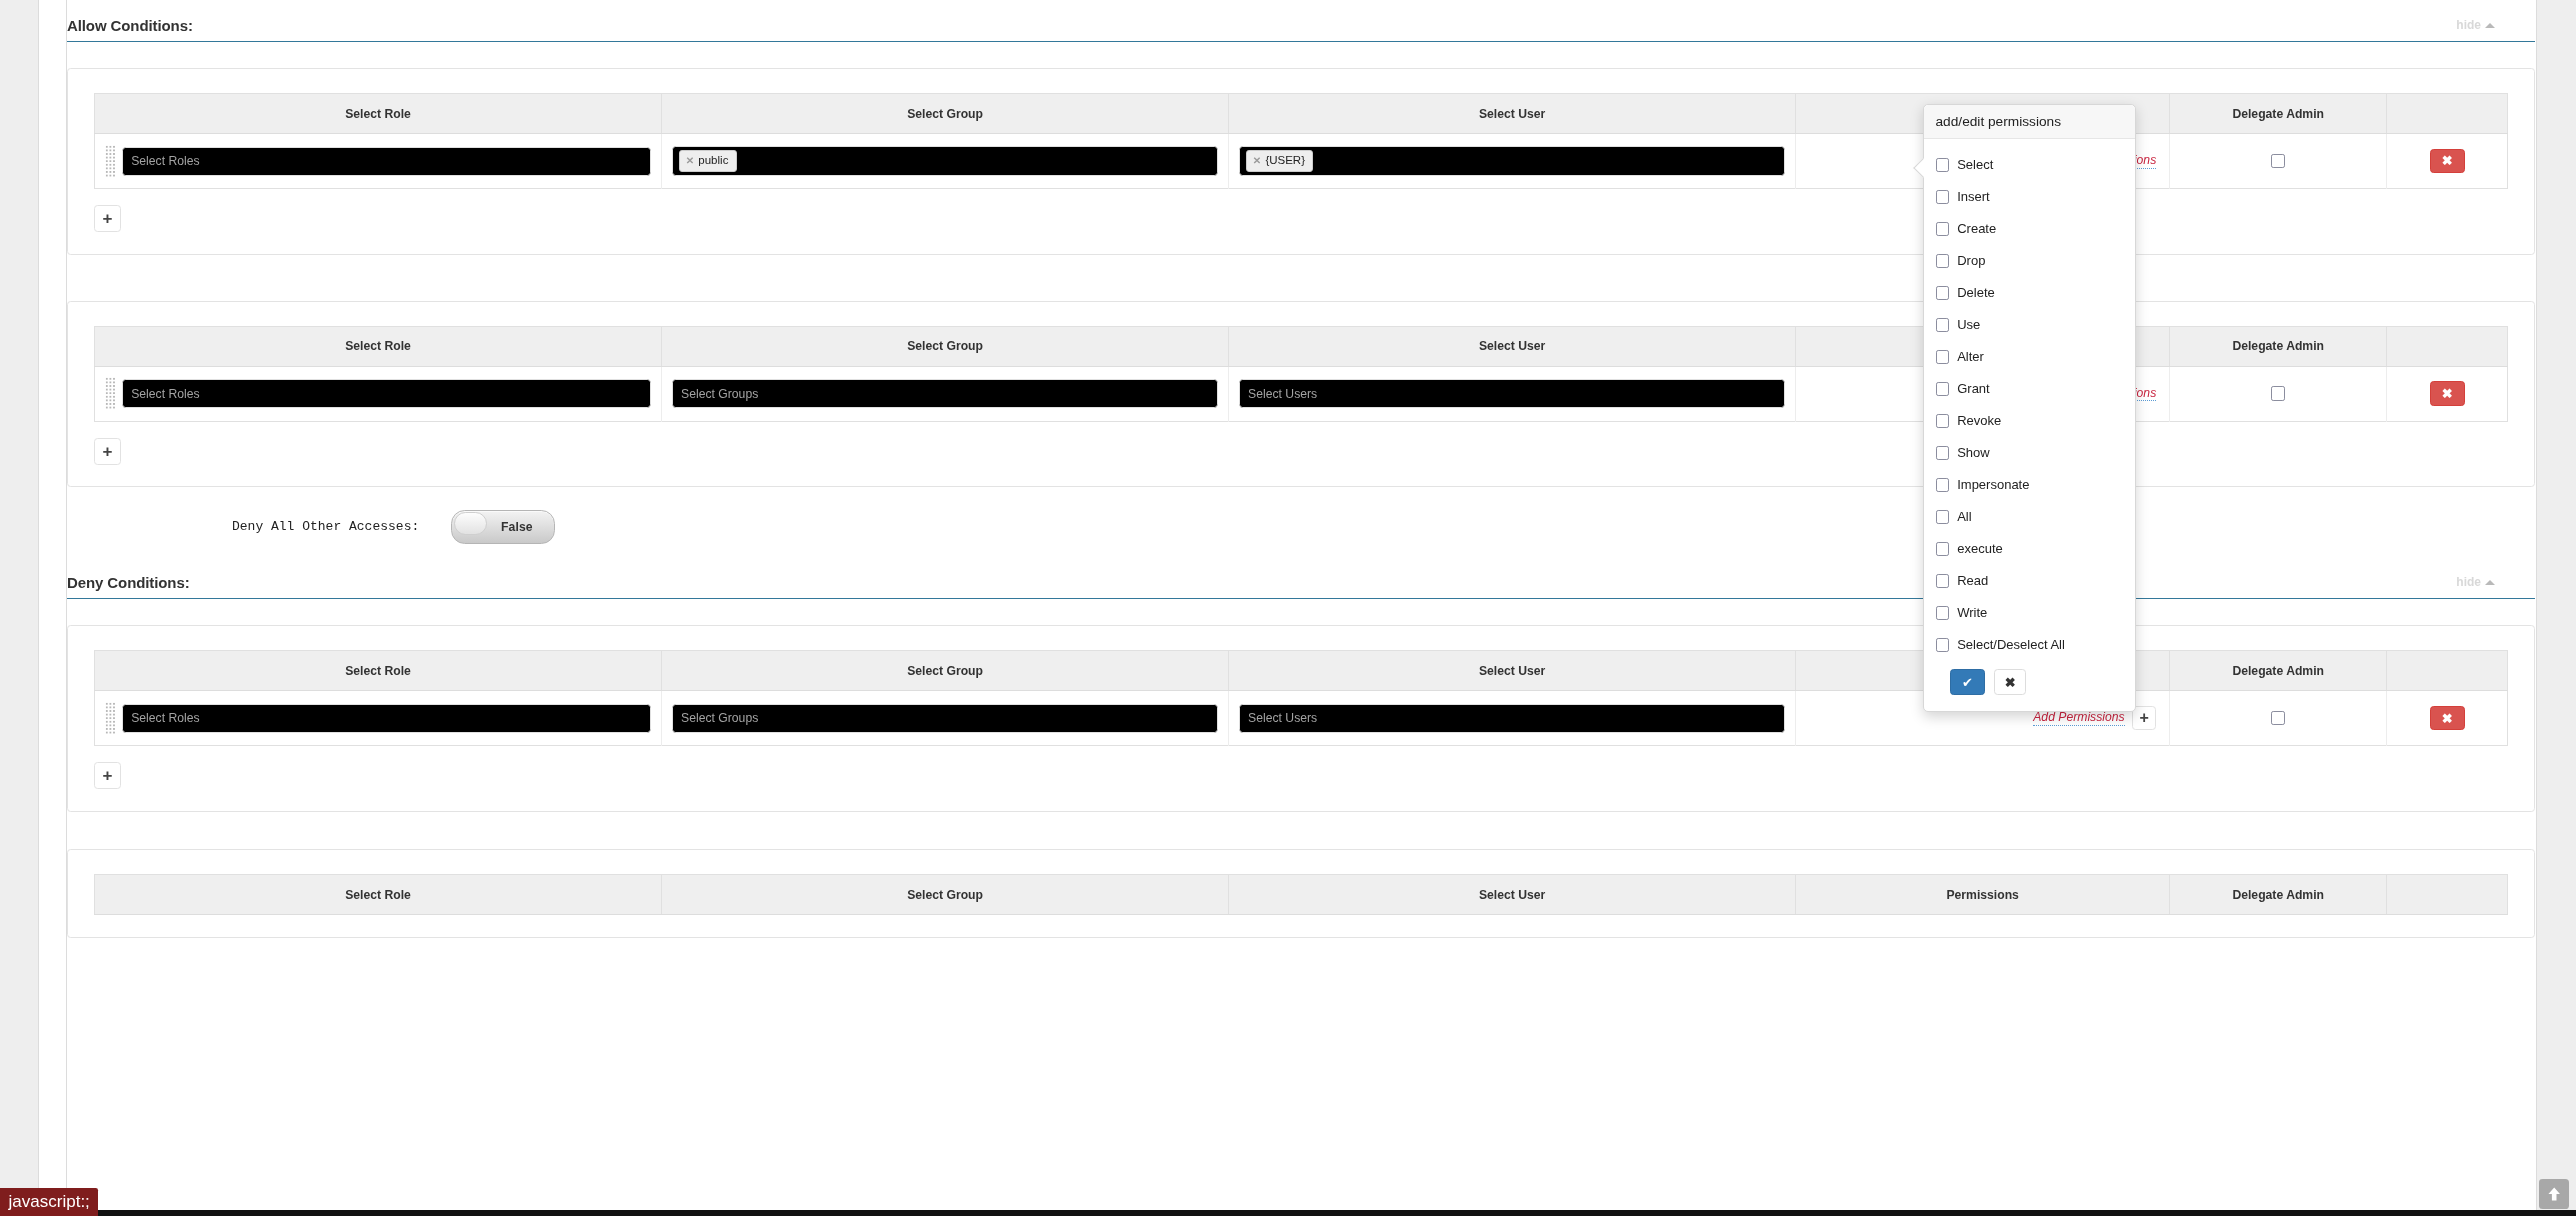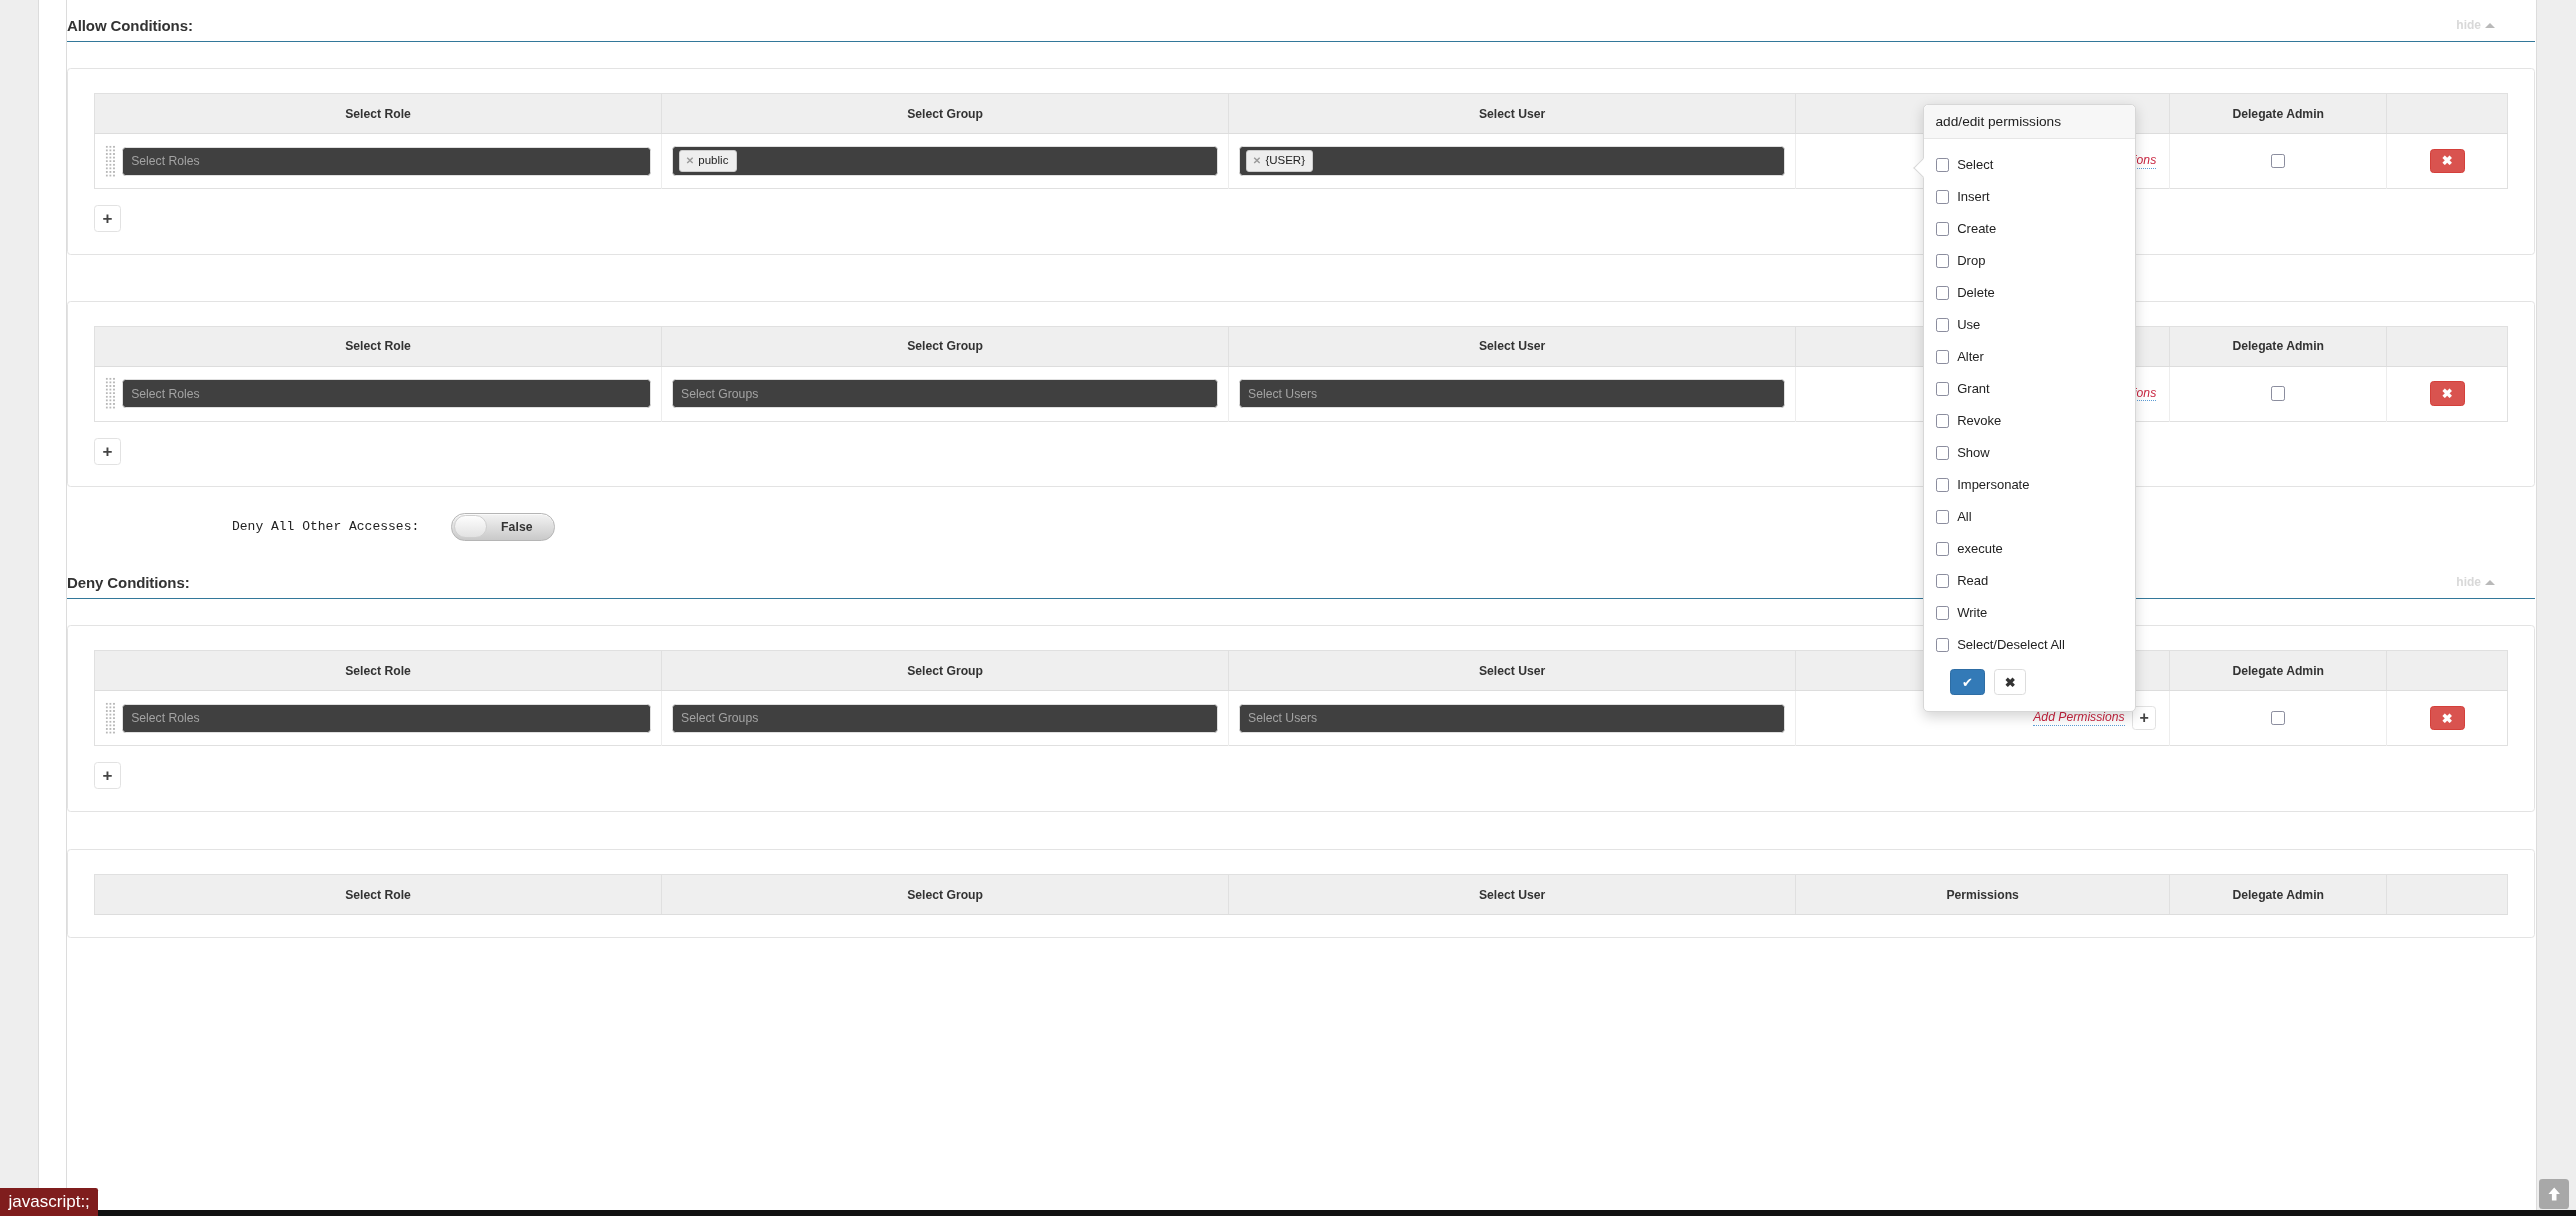--- a/index.html
+++ b/index.html
@@ -113,21 +113,21 @@
     background-position: 0 0;
     cursor: move;
     opacity: .95;
   }
 
   .tokenbox {
     flex: 1 1 auto;
     min-height: 29px;
     border: 0.7px solid #e0e0e0;
     border-radius: 3.6px;
-    background: #404040;
+    background: #000000;
     display: flex; align-items: center; flex-wrap: wrap;
     padding: 2.9px 5.8px;
     gap: 3.6px;
   }
   .tokenbox .ph {
     color: #a3a3a3; font-size: 12.2px; padding-left: 2.2px;
   }
   .token {
     display: inline-flex; align-items: center; gap: 4.3px;
     background: #eeeeee;
@@ -183,21 +183,21 @@
 
   
   .toggle-row {
     display: flex; align-items: center;
     height: 79px;
     padding-left: 165px;
     gap: 32px;
   }
   .toggle-label { font-size: 13px; color: #222222; font-family: Liberation Mono, monospace; }
   .switch {
-    width: 104px; height: 28px; border-radius: 13.7px;
+    width: 104px; height: 34px; border-radius: 13.7px;
     background: linear-gradient(#f3f3f3, #c9c9c9);
     border: 0.7px solid #b5b5b5;
     position: relative; cursor: pointer;
     display: flex; align-items: center; justify-content: flex-end;
     box-shadow: inset 0 0.7px 0.7px rgba(255,255,255,.85);
     text-align: center;
   }
   .switch .knob {
     position: absolute; left: 1.4px; top: 1.4px;
     width: 33px; height: 23px; border-radius: 11.5px;

